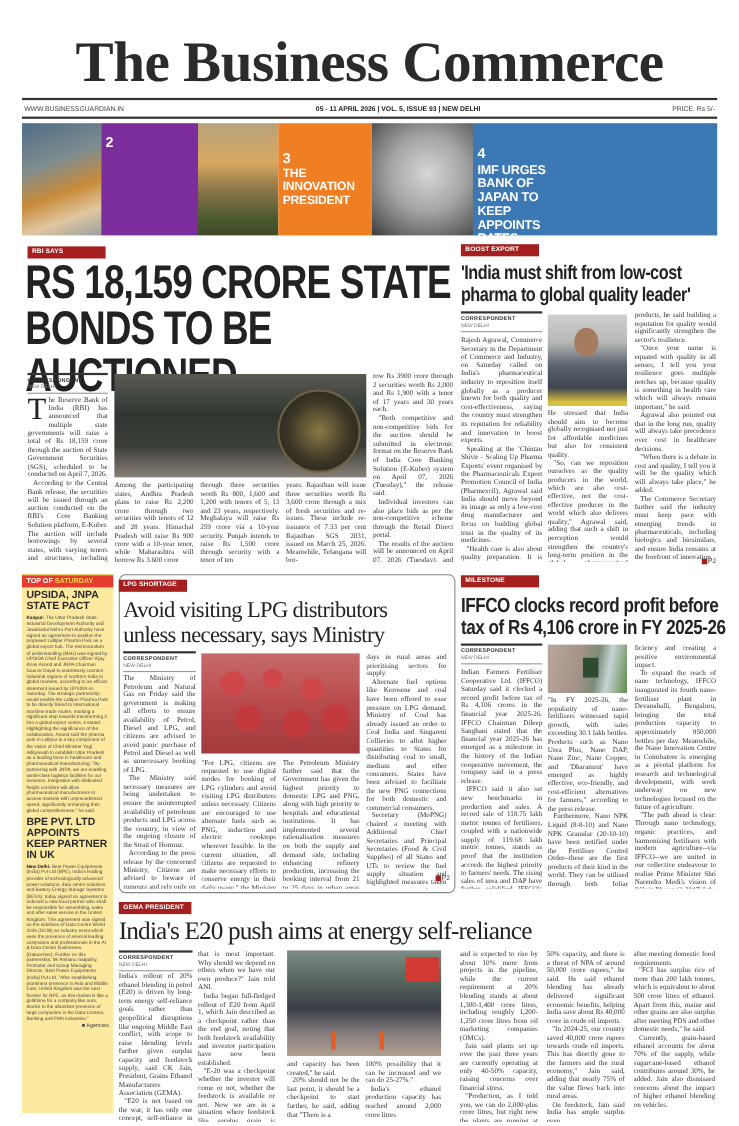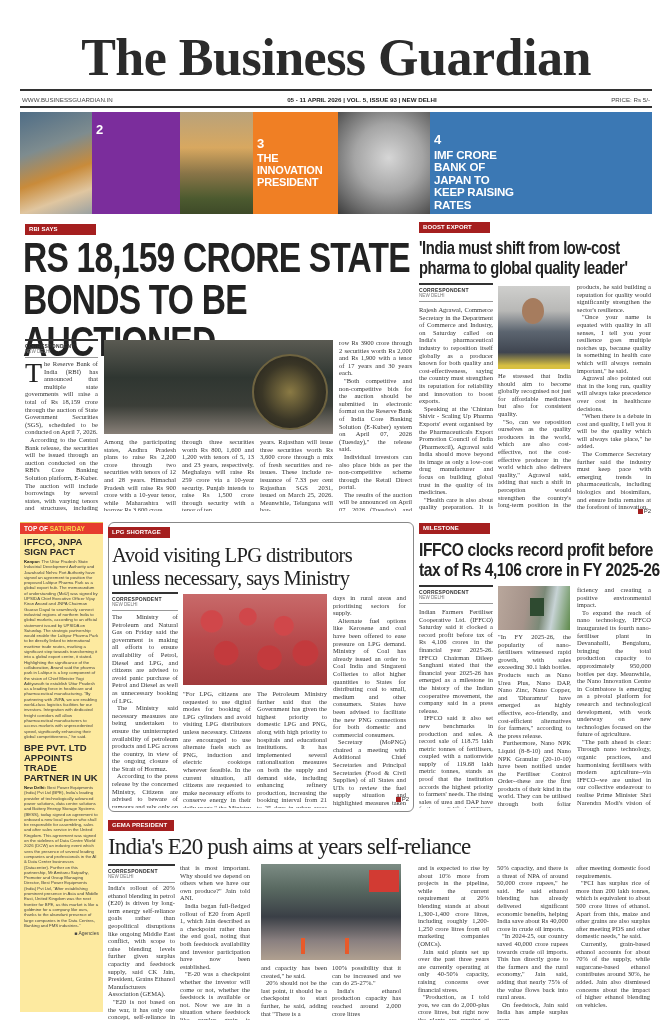--- a/index.html
+++ b/index.html
@@ -30,21 +30,21 @@
 .sb-head .y{color:#fcd34d}
 .sb-title{font-family:"Liberation Sans",sans-serif;font-weight:bold;font-size:9.5px;line-height:10px;color:#2a2a2a;padding:3px 4px 2px}
 .sb-text{font-family:"Liberation Sans",sans-serif;font-size:4.3px;line-height:5.3px;color:#444;padding:0 4px}
 .sb-text b{color:#222}
 .lpgbox{left:108px;top:522px;width:306px;height:290px;border:1px solid #888;border-radius:6px}
 .serifhead{font-family:Liberation Serif, serif;color:#222;letter-spacing:-0.6px}
 </style>
 </head>
 <body>
 
-<div class="abs masthead">The Business Guardian</div>
+<div class="abs masthead">The Business Commerce</div>
 <div class="abs rule" style="top:89px"></div>
 <div class="abs infobar">
   <span>WWW.BUSINESSGUARDIAN.IN</span>
   <span class="mid">05 - 11 APRIL 2026 | VOL. 5, ISSUE 93 | NEW DELHI</span>
   <span>PRICE: Rs 5/-</span>
 </div>
 <div class="abs rule" style="top:106px;height:1.5px"></div>
 
 <div class="abs teasers">
   <div class="t-img" style="width:72px;background:linear-gradient(160deg,#4f6d86 0%,#7e8c8f 35%,#c98b3a 60%,#e0c6a0 80%,#9aa1a2 100%)"></div>
@@ -52,21 +52,21 @@
     <span class="num">2</span>
   </div>
   <div class="t-img" style="width:73px;background:linear-gradient(180deg,#b9a27a 0%,#d8a860 35%,#8a7548 60%,#4c5a2f 85%,#3e4a28 100%)"></div>
   <div class="t-box" style="width:85px;background:#f07f24;padding-top:26px">
     <span class="num">3</span>
     <span>THE INNOVATION PRESIDENT</span>
   </div>
   <div class="t-img" style="width:92px;background:radial-gradient(circle at 55% 45%,#d6d6d6 0%,#a5a5a5 45%,#6e6e6e 75%,#3c3c3c 100%)"></div>
   <div class="t-box" style="width:222px;background:#3b78b4;padding-top:22px;font-size:11.5px;line-height:12.5px">
     <span class="num">4</span>
-    <span style="display:block;width:80px">IMF CRORE BANK OF JAPAN TO KEEP RAISING RATES</span>
+    <span style="display:block;width:80px">IMF URGES BANK OF JAPAN TO KEEP APPOINTS RATES</span>
   </div>
 </div>
 
 <div class="abs kicker" style="left:25px;top:224px;width:71px">RBI SAYS</div>
 <div class="abs h-condensed" style="left:23px;top:236px;font-size:43px;line-height:42px;transform:scaleX(0.78);width:520px">
   <div>RS 18,159 CRORE STATE</div>
   <div>BONDS TO BE AUCTIONED</div>
 </div>
 <div class="abs corr" style="left:25px;top:339px;width:73px">
   <b>CORRESPONDENT</b>
@@ -113,23 +113,23 @@
   <span>products, he said building a reputation for quality would significantly strengthen the sector's resilience.</span>
   <p>"Once your name is equated with quality in all senses, I tell you your resilience goes multiple notches up, because quality is something in health care which will always remain important," he said.</p>
   <p>Agrawal also pointed out that in the long run, quality will always take precedence over cost in healthcare decisions.</p>
   <p>"When there is a debate in cost and quality, I tell you it will be the quality which will always take place," he added.</p>
   <p>The Commerce Secretary further said the industry must keep pace with emerging trends in pharmaceuticals, including biologics and biosimilars, and ensure India remains at the forefront of innovation.</p>
 </div>
 <div class="abs p2" style="left:620px;top:508px;width:31px"><i></i><span>P2</span></div>
 
 <div class="abs sidebar">
   <div class="sb-head"><span>TOP OF</span> <span class="y">SATURDAY</span></div>
-  <div class="sb-title">IFFCO, JNPA SIGN PACT</div>
+  <div class="sb-title">UPSIDA, JNPA STATE PACT</div>
   <div class="sb-text"><b>Kanpur:</b> <span>The Uttar Pradesh State Industrial Development Authority and Jawaharlal Nehru Port Authority have signed an agreement to position the proposed Lalitpur Pharma Park as a global export hub. The memorandum of understanding (MoU) was signed by UPSIDA Chief Executive Officer Vijay Kiran Anand and JNPA Chairman Gaurav Dayal to seamlessly connect industrial regions of northern India to global markets, according to an official statement issued by UPSIDA on Saturday. The strategic partnership would enable the Lalitpur Pharma Park to be directly linked to international maritime trade routes, marking a significant step towards transforming it into a global export centre, it stated. Highlighting the significance of the collaboration, Anand said the pharma park in Lalitpur is a key component of the vision of Chief Minister Yogi Adityanath to establish Uttar Pradesh as a leading force in healthcare and pharmaceutical manufacturing. "By partnering with JNPA, we are enabling world-class logistics facilities for our investors. Integration with dedicated freight corridors will allow pharmaceutical manufacturers to access markets with unprecedented speed, significantly enhancing their global competitiveness," he said.</span></div>
-  <div class="sb-title" style="padding-top:4px">BPE PVT. LTD APPOINTS TRADE PARTNER IN UK</div>
+  <div class="sb-title" style="padding-top:4px">BPE PVT. LTD APPOINTS KEEP PARTNER IN UK</div>
   <div class="sb-text"><b>New Delhi:</b> <span>Best Power Equipments (India) Pvt Ltd (BPE), India's leading provider of technologically advanced power solutions, data centre solutions and Battery Energy Storage Systems (BESS), today signed an agreement to onboard a new local partner who shall be responsible for assembling, sales and after sales service in the United Kingdom. This agreement was signed on the sidelines of Data Centre World 2026 (DCW) an industry event which sees the presence of several leading companies and professionals in the AI &amp; Data Center businesses (Datacenter). Further on this partnership, Mr Amitanu Satpathy, Promoter and Group Managing Director, Best Power Equipments (India) Pvt Ltd, "After establishing prominent presence in Asia and Middle East, United Kingdom was the next frontier for BPE, as this market is like a goldmine for a company like ours, thanks to the abundant presence of large companies in the Data Centres, Banking and FMS industries."</span></div>
   <div class="sb-text" style="text-align:right;font-size:5px;margin-top:3px">■ <span>Agencies</span></div>
 </div>
 
 <div class="abs lpgbox"></div>
 <div class="abs kicker" style="left:108px;top:527px;width:62px">LPG SHORTAGE</div>
 <div class="abs serifhead" style="left:112px;top:544px;font-size:20.5px;line-height:23px;width:300px">
   <div>Avoid visiting LPG distributors</div>
   <div>unless necessary, says Ministry</div>
 </div>
@@ -172,21 +172,21 @@
   <span>"In FY 2025-26, the popularity of nano-fertilisers witnessed rapid growth, with sales exceeding 30.1 lakh bottles. Products such as Nano Urea Plus, Nano DAP, Nano Zinc, Nano Copper, and 'Dharamrut' have emerged as highly effective, eco-friendly, and cost-efficient alternatives for farmers," according to the press release.</span>
   <p>Furthermore, Nano NPK Liquid (8-8-10) and Nano NPK Granular (20-10-10) have been notified under the Fertiliser Control Order--these are the first products of their kind in the world. They can be utilised through both foliar spraying and soil application, enhancing nutrient use ef-</p>
 </div>
 <div class="abs col" style="left: 577px; top: 586px; width: 74px; max-height: 222px; overflow: hidden;">
   <span>ficiency and creating a positive environmental impact.</span>
   <p>To expand the reach of nano technology, IFFCO inaugurated its fourth nano-fertiliser plant in Devanahalli, Bengaluru, bringing the total production capacity to approximately 950,000 bottles per day. Meanwhile, the Nano Innovation Centre in Coimbatore is emerging as a pivotal platform for research and technological development, with work underway on new technologies focused on the future of agriculture.</p>
   <p>"The path ahead is clear: Through nano technology, organic practices, and harmonising fertilisers with modern agriculture--via IFFCO--we are united in our collective endeavour to realise Prime Minister Shri Narendra Modi's vision of 'Viksit Bharat @ 2047'," the company said in the press release.</p>
 </div>
 
 <div class="abs kicker" style="left:108px;top:820px;width:66px">GEMA PRESIDENT</div>
-<div class="abs serifhead" style="left:108px;top:834px;font-size:23px;line-height:26px;width:560px;letter-spacing:-0.8px">India's E20 push aims at years self-reliance</div>
+<div class="abs serifhead" style="left:108px;top:834px;font-size:23px;line-height:26px;width:560px;letter-spacing:-0.8px">India's E20 push aims at energy self-reliance</div>
 <div class="abs corr" style="left:108px;top:864px;width:67px">
   <b>CORRESPONDENT</b>
   <span>NEW DELHI</span>
 </div>
 <div class="abs col" style="left: 108px; top: 884px; width: 67px; max-height: 136px; overflow: hidden;">
   <span>India's rollout of 20% ethanol blending in petrol (E20) is driven by long-term energy self-reliance goals rather than geopolitical disruptions like ongoing Middle East conflict, with scope to raise blending levels further given surplus capacity and feedstock supply, said CK Jain, President, Grains Ethanol Manufacturers Association (GEMA).</span>
   <p>"E20 is not based on the war, it has only one concept, self-reliance in energy, and</p>
 </div>
 <div class="abs col" style="left: 180px; top: 864px; width: 70px; max-height: 156px; overflow: hidden;">
   <span>that is most important. Why should we depend on others when we have our own produce?" Jain told ANI.</span>

